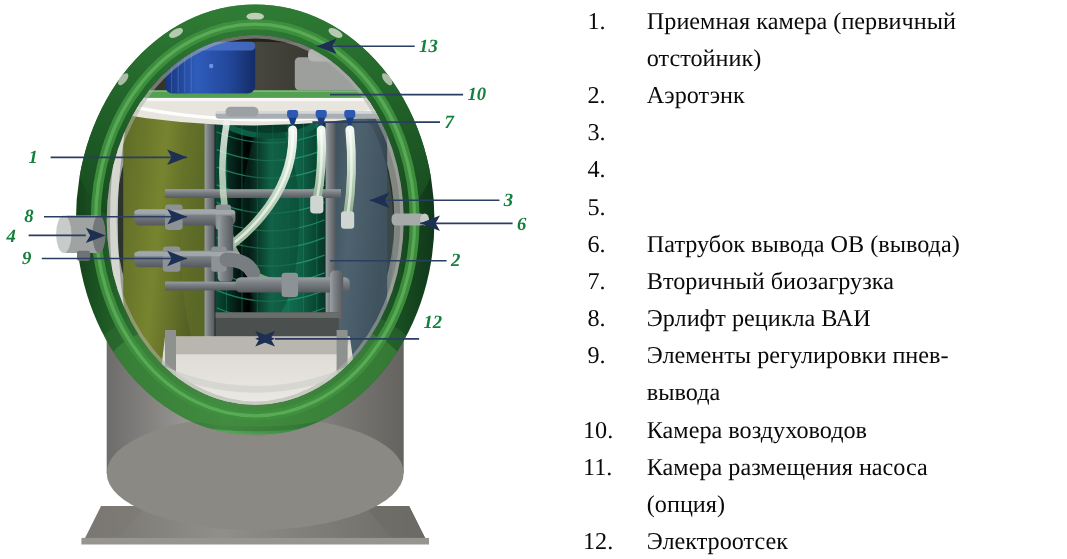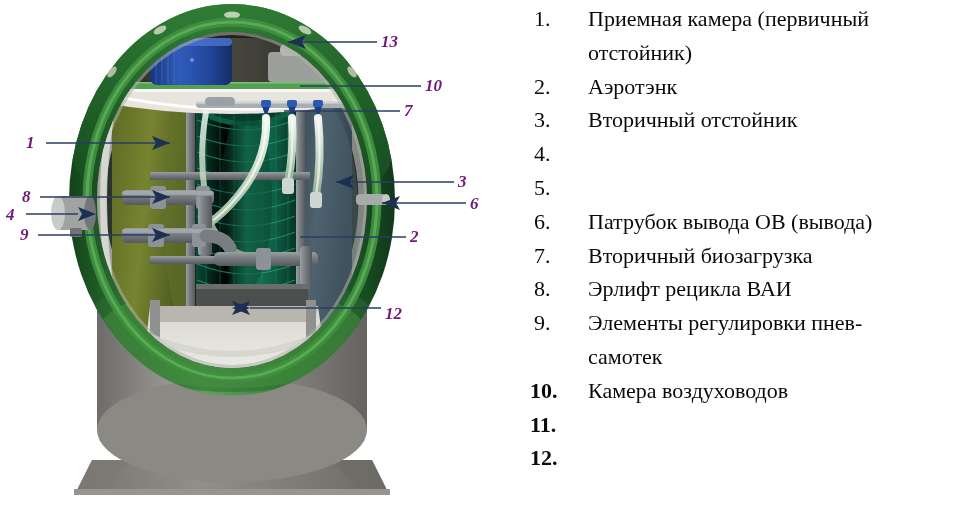--- a/index.html
+++ b/index.html
@@ -19,21 +19,21 @@
   }
   #diagram svg{display:block;}
 
   
   .callout{
     position:absolute;
     font-family:"Liberation Serif", serif;
     font-style:italic;
     font-weight:700;
     font-size:17px;
-    color:#701a75;
+    color:#15803d;
     line-height:1;
     white-space:nowrap;
   }
 
   
   #legend{
     position:absolute;
     left:528px;top:0;
     width:442px;height:508px;
     padding-top:2px;
@@ -48,21 +48,21 @@
     font-family:"Liberation Serif", serif;
   }
   .legend-num{
     width:46px;
     flex:0 0 46px;
     text-align:left;
     padding-left:6px;
     box-sizing:border-box;
     letter-spacing:0px;
   }
-  .legend-num.wide{padding-left:2px;font-weight:bold;}
+  .legend-num.wide{padding-left:2px;}
   .legend-text{
     flex:1 1 auto;
     padding-left:14px;
   }
   .legend-text .cont{display:block;}
 </style>
 </head>
 <body>
 
 <div id="root">
@@ -416,40 +416,39 @@
   <div class="callout" style="left:26px;top:134px;">1</div>
   <div class="callout" style="left:22px;top:188px;">8</div>
   <div class="callout" style="left:6px;top:206px;">4</div>
   <div class="callout" style="left:20px;top:226px;">9</div>
   <div class="callout" style="left:381px;top:33px;">13</div>
   <div class="callout" style="left:425px;top:77px;text-align:center;">10</div>
   <div class="callout" style="left:404px;top:102px;">7</div>
   <div class="callout" style="left:458px;top:173px;">3</div>
   <div class="callout" style="left:470px;top:195px;">6</div>
   <div class="callout" style="left:410px;top:228px;">2</div>
-  <div class="callout" style="left:385px;top:305px;">12</div>
+  <div class="callout" style="left:385px;top:284px;">12</div>
 
   <div id="legend">
 
     <div class="legend-row">
       <span class="legend-num">1.</span>
       <span class="legend-text">
         <span>Приемная камера (первичный</span>
         <span class="cont">отстойник)</span>
       </span>
     </div>
 
     <div class="legend-row">
       <span class="legend-num">2.</span>
       <span class="legend-text">Аэротэнк</span>
     </div>
 
     <div class="legend-row">
       <span class="legend-num">3.</span>
-      <span class="legend-text">Вторичный отстойник</span>
     </div>
 
     <div class="legend-row">
       <span class="legend-num">4.</span>
     </div>
 
     <div class="legend-row">
       <span class="legend-num">5.</span>
     </div>
 
@@ -465,31 +464,36 @@
 
     <div class="legend-row">
       <span class="legend-num">8.</span>
       <span class="legend-text">Эрлифт рецикла ВАИ</span>
     </div>
 
     <div class="legend-row">
       <span class="legend-num">9.</span>
       <span class="legend-text">
         <span>Элементы регулировки пнев-</span>
-        <span class="cont">самотек</span>
+        <span class="cont">вывода</span>
       </span>
     </div>
 
     <div class="legend-row">
       <span class="legend-num wide">10.</span>
       <span class="legend-text">Камера воздуховодов</span>
     </div>
 
     <div class="legend-row">
       <span class="legend-num wide">11.</span>
+      <span class="legend-text">
+        <span>Камера размещения насоса</span>
+        <span class="cont">(опция)</span>
+      </span>
     </div>
 
     <div class="legend-row">
       <span class="legend-num wide">12.</span>
+      <span class="legend-text">Электроотсек</span>
     </div>
 
   </div>
 </div>
 
 </body></html>

